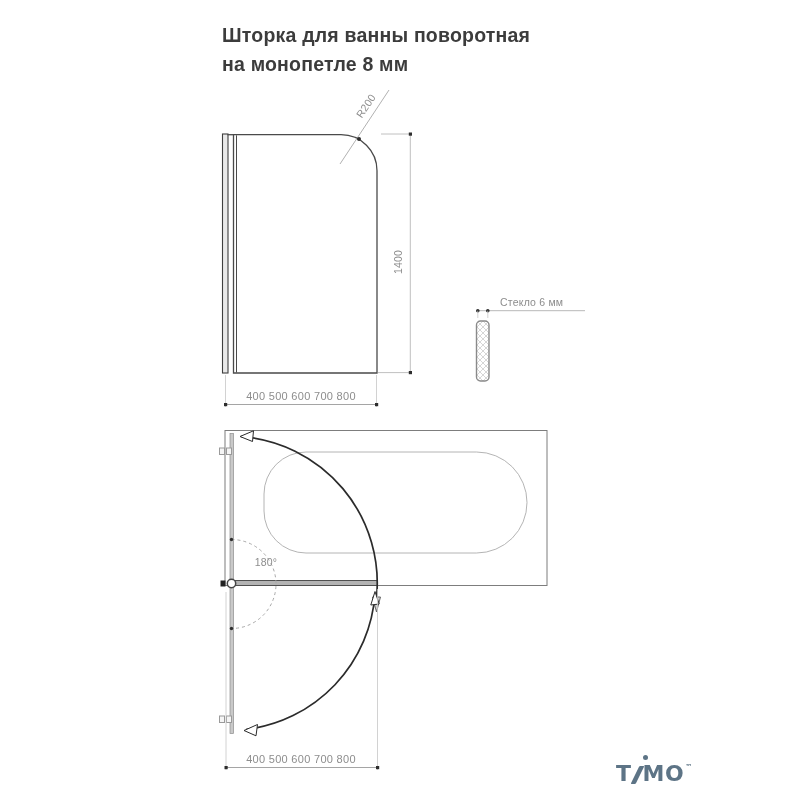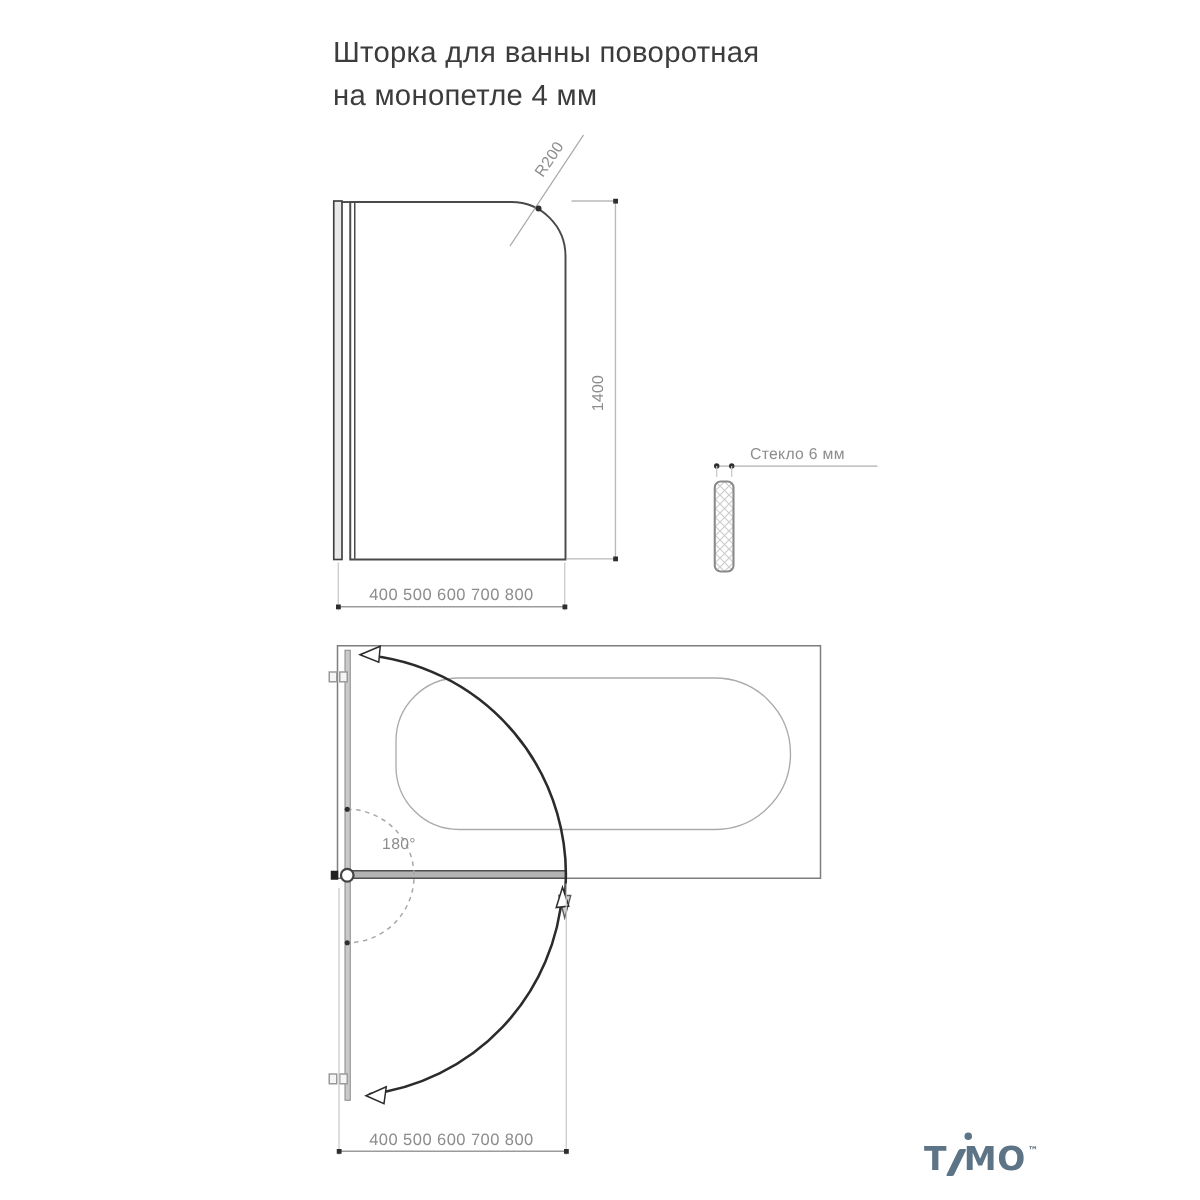--- a/index.html
+++ b/index.html
@@ -1,20 +1,20 @@
 <!DOCTYPE html>
 <html><head>
 <meta charset="utf-8">
 <style>
   html,body{margin:0;padding:0;background:#ffffff;}
   body{width:800px;height:800px;position:relative;font-family:"Liberation Sans",sans-serif;overflow:hidden;}
   .page{position:absolute;inset:0;background:#ffffff;}
   .title{
     position:absolute;left:222px;top:21px;
-    font-size:19.5px;line-height:29px;font-weight:400;
+    font-size:19.5px;line-height:29px;font-weight:700;
     color:#3c3c3c;letter-spacing:.2px;
   }
   svg text{
     font-family:"Liberation Sans",sans-serif;
     fill:#8d8d8d;
   }
   .dim-text{font-size:11px;letter-spacing:.3px;}
   .small-label{font-size:10.5px;letter-spacing:.2px;}
   .logo{
     position:absolute;left:616px;top:752px;width:80px;height:36px;
@@ -27,21 +27,21 @@
   .lg-dot{position:absolute;left:27px;top:3px;width:5px;height:5px;border-radius:50%;background:#5d7486;}
   .lg-tm{font-size:7px;font-weight:700;margin:0 0 14px 1px;}
 </style>
 </head>
 <body>
 
 <div class="page">
 
   <div class="title">
     <div>Шторка для ванны поворотная</div>
-    <div>на монопетле 4 мм</div>
+    <div>на монопетле 8 мм</div>
   </div>
 
   <svg width="800" height="800" viewBox="0 0 800 800">
     <defs>
       <pattern id="hatch" width="6" height="6" patternUnits="userSpaceOnUse">
         <path d="M0 6 L6 0 M0 0 L6 6" stroke="#cccccc" stroke-width="0.8"></path>
       </pattern>
     </defs>
 
     <g>

